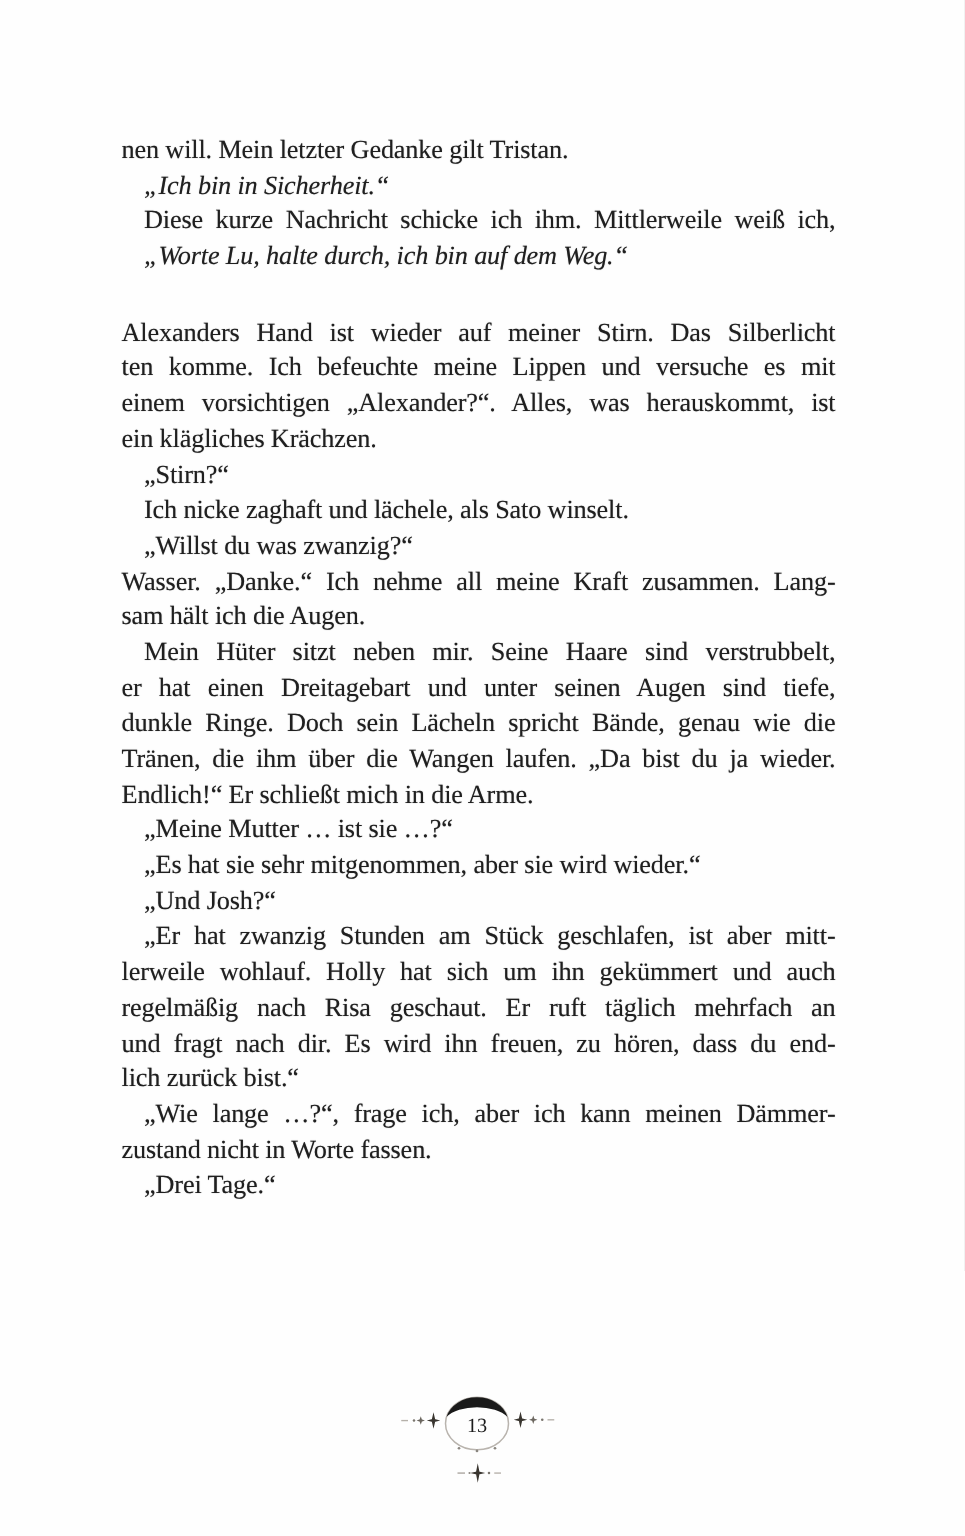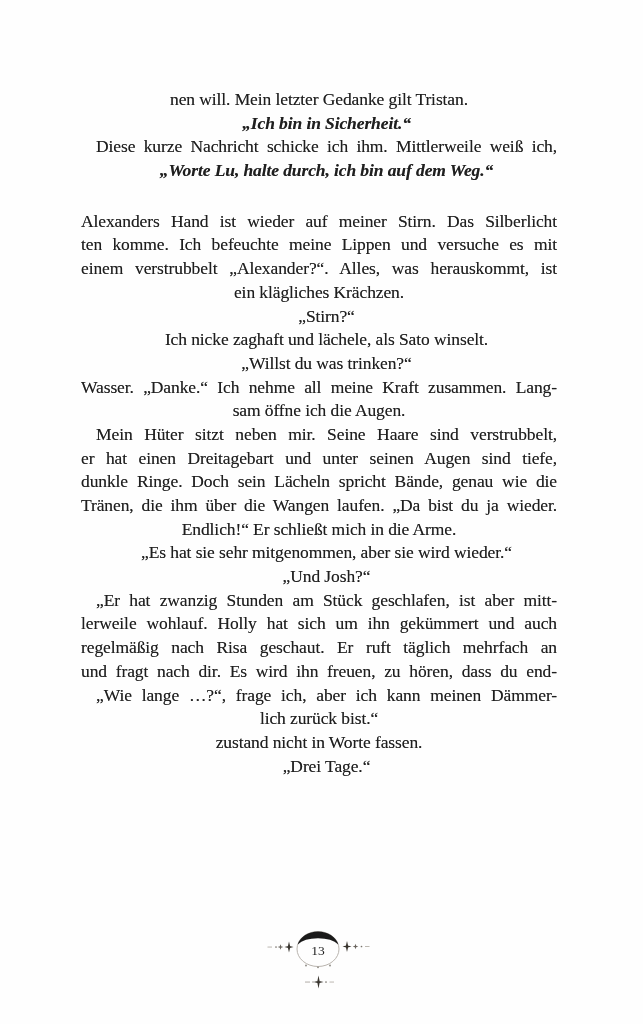--- a/index.html
+++ b/index.html
@@ -22,29 +22,29 @@
     width: 476px;
     font-size: 17.5px;
     line-height: 23.7px;
     letter-spacing: -0.1px;
     color: #1f1f1f;
     text-shadow: 0 0 0.6px rgba(30,30,30,0.55);
   }
   .line {
     height: 23.7px;
     white-space: normal;
-    text-align: center;
+    text-align: left;
   }
   .line.justify {
     text-align: justify;
     text-align-last: justify;
     text-justify: inter-word;
   }
   .line.indent { padding-left: 15px; }
-  .line.italic { font-style: italic; font-weight: bold; }
+  .line.italic { font-style: italic; }
   .section-break { height: 27px; }
   .ornament {
     position: absolute;
     left: 236px;
     top: 923px;
   }
   .ornament text {
     font-family: "Liberation Serif", serif;
   }
 </style>
@@ -54,40 +54,41 @@
 <div class="page">
 
   <div class="text-block" id="text-block">
       <div class="line">nen will. Mein letzter Gedanke gilt Tristan.</div>
       <div class="line indent italic">„Ich bin in Sicherheit.“</div>
       <div class="line indent justify">Diese kurze Nachricht schicke ich ihm. Mittlerweile weiß ich,</div>
       <div class="line indent italic">„Worte Lu, halte durch, ich bin auf dem Weg.“</div>
       <div class="section-break"></div>
       <div class="line justify">Alexanders Hand ist wieder auf meiner Stirn. Das Silberlicht</div>
       <div class="line justify">ten komme. Ich befeuchte meine Lippen und versuche es mit</div>
-      <div class="line justify">einem verstrubbelt „Alexander?“. Alles, was herauskommt, ist</div>
+      <div class="line justify">einem vorsichtigen „Alexander?“. Alles, was herauskommt, ist</div>
       <div class="line">ein klägliches Krächzen.</div>
       <div class="line indent">„Stirn?“</div>
       <div class="line indent">Ich nicke zaghaft und lächele, als Sato winselt.</div>
-      <div class="line indent">„Willst du was trinken?“</div>
+      <div class="line indent">„Willst du was zwanzig?“</div>
       <div class="line justify">Wasser. „Danke.“ Ich nehme all meine Kraft zusammen. Lang-</div>
-      <div class="line">sam öffne ich die Augen.</div>
+      <div class="line">sam hält ich die Augen.</div>
       <div class="line indent justify">Mein Hüter sitzt neben mir. Seine Haare sind verstrubbelt,</div>
       <div class="line justify">er hat einen Dreitagebart und unter seinen Augen sind tiefe,</div>
       <div class="line justify">dunkle Ringe. Doch sein Lächeln spricht Bände, genau wie die</div>
       <div class="line justify">Tränen, die ihm über die Wangen laufen. „Da bist du ja wieder.</div>
       <div class="line">Endlich!“ Er schließt mich in die Arme.</div>
+      <div class="line indent">„Meine Mutter … ist sie …?“</div>
       <div class="line indent">„Es hat sie sehr mitgenommen, aber sie wird wieder.“</div>
       <div class="line indent">„Und Josh?“</div>
       <div class="line indent justify">„Er hat zwanzig Stunden am Stück geschlafen, ist aber mitt-</div>
       <div class="line justify">lerweile wohlauf. Holly hat sich um ihn gekümmert und auch</div>
       <div class="line justify">regelmäßig nach Risa geschaut. Er ruft täglich mehrfach an</div>
       <div class="line justify">und fragt nach dir. Es wird ihn freuen, zu hören, dass du end-</div>
+      <div class="line">lich zurück bist.“</div>
       <div class="line indent justify">„Wie lange …?“, frage ich, aber ich kann meinen Dämmer-</div>
-      <div class="line">lich zurück bist.“</div>
       <div class="line">zustand nicht in Worte fassen.</div>
       <div class="line indent">„Drei Tage.“</div>
     </div>
 
   <svg class="ornament" width="170" height="78" viewBox="0 0 170 78">
 
     <g>
       <rect x="31.5" y="23.6" width="4.5" height="0.9" fill="#b5b0a9"></rect>
       <circle cx="40" cy="24" r="0.85" fill="#7a756e"></circle>
       <path d="M44.5,21.2 L45.5,24 L44.5,26.8 L43.5,24 Z M41.7,24 L44.5,23 L47.3,24 L44.5,25 Z" fill="#6b665f"></path>

